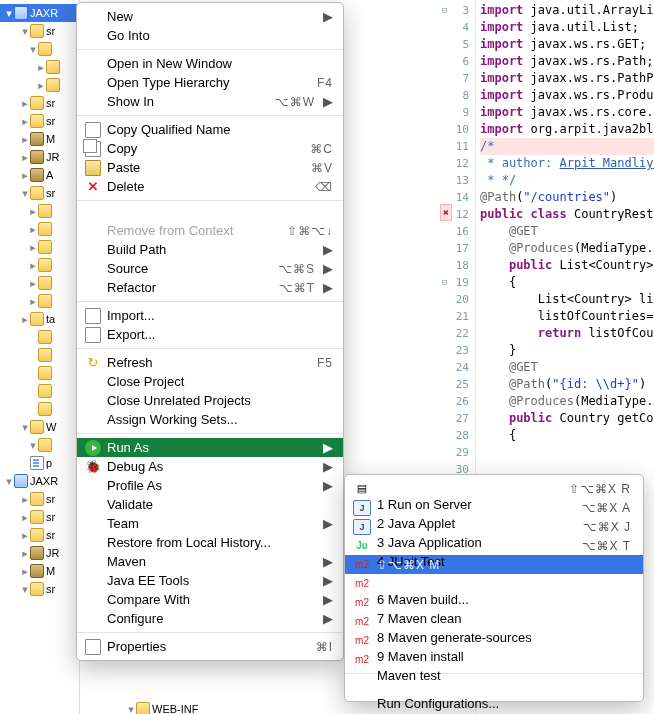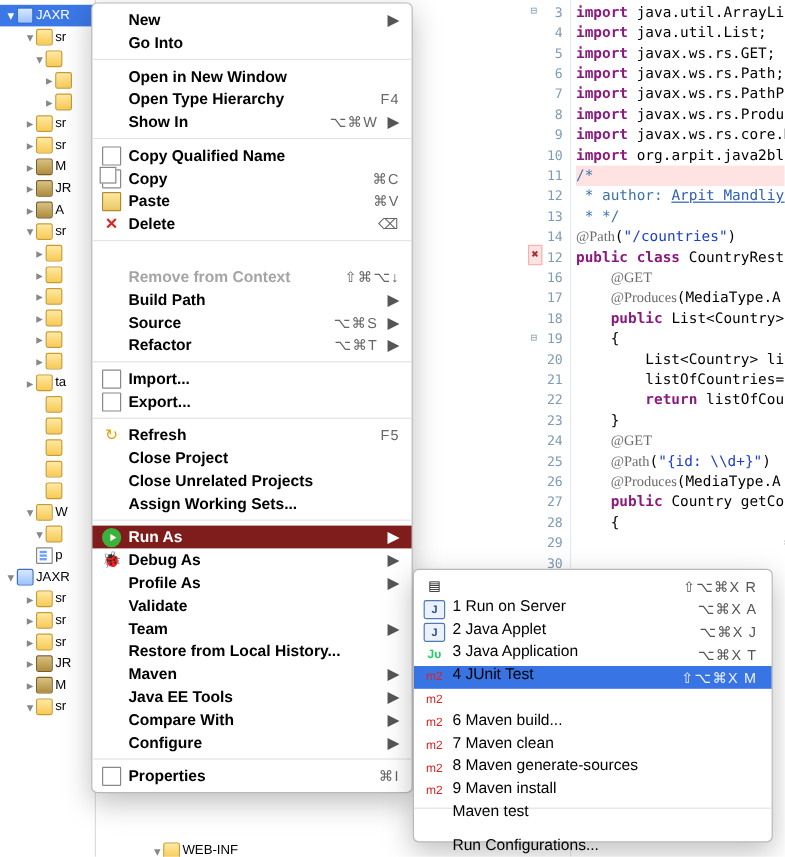--- a/index.html
+++ b/index.html
@@ -71,21 +71,21 @@
   .gutter .fold::before { content:"⊟"; position:absolute; left:2px; font-size:9px; color:#7f9cb5; }
   .code {
     position: absolute;
     left: 40px; top: 2px; right: 0;
     white-space: pre;
   }
   .kw { color: #8b1a7f; font-weight: bold; }
   .str { color: #1a3ccf; }
   .cmt { color: #3b73af; }
   .lnk { color: #2e5fb5; text-decoration: underline; }
-  .an { color: #6b6b6b; font-family: Liberation Serif, serif; }
+  .an { color: #6b6b6b; }
   .rulerX {
     position:absolute; left:0; top:204px; width:12px; height:17px;
     background:#ffe2e2; border:1px solid #f7b3b3;
     text-align:center; color:#a03030; font-size:10px; line-height:15px;
   }
 
   
   .menu {
     position: absolute;
     left: 76px; top: 2px;
@@ -95,27 +95,27 @@
     border-radius: 5px;
     box-shadow: 0 8px 24px rgba(0,0,0,.25);
     padding: 4px 0;
   }
   .menu .row {
     display: flex;
     align-items: center;
     height: 19px;
     padding: 0 10px 0 8px;
   }
-  .menu .row.hover { background: #7f1d1d; color:#fff; }
+  .menu .row.hover { background: #15803d; color:#fff; }
   .menu .row.disabled { color:#a5a5a5;margin-top:20px; }
   .menu .icon {
     width: 16px; height: 16px; margin-right: 6px; flex-shrink:0;
     display:flex; align-items:center; justify-content:center;
   }
-  .menu .label { flex: 1; white-space: nowrap; font-weight: bold; }
+  .menu .label { flex: 1; white-space: nowrap; }
   .menu .shortcut { color:#666; font-size:12px; margin-left:8px; letter-spacing:1px; }
   .menu .arrow { color:#555; margin-left:8px; }
   .menu .row.hover .arrow { color:#fff; }
   .menu hr { border:none; border-top:1px solid #e3e3e3; margin:4px 0; }
   .i-x { color:#d22; font-weight:bold; }
   .i-run { width:14px;height:14px;border-radius:50%;background:#3bb23b;display:flex;align-items:center;justify-content:center; }
   .i-run::after{content:"";border-left:5px solid #fff;border-top:3px solid transparent;border-bottom:3px solid transparent;margin-left:2px;}
   .i-bug { color:#2a7a2a; }
   .i-copy,.i-paste,.i-copyq,.i-import,.i-export,.i-props { width:14px;height:14px;border:1px solid #888;background:#fff;position:relative;border-radius:1px; }
   .i-copy::after{content:"";position:absolute;left:-3px;top:-3px;width:12px;height:12px;border:1px solid #888;background:#fff;}
@@ -533,21 +533,20 @@
       <span class="label">3 Java Application</span>
       <span class="shortcut">⌥⌘X J</span>
     </div>
     <div class="row">
       <span class="icon i-junit">Jυ</span>
       <span class="label">4 JUnit Test</span>
       <span class="shortcut">⌥⌘X T</span>
     </div>
     <div class="row hover">
       <span class="icon i-m2">m2</span>
-      <span class="label">5 Maven build</span>
       <span class="shortcut">⇧⌥⌘X M</span>
     </div>
     <div class="row">
       <span class="icon i-m2">m2</span>
       <span class="label">6 Maven build...</span>
     </div>
     <div class="row">
       <span class="icon i-m2">m2</span>
       <span class="label">7 Maven clean</span>
     </div>

